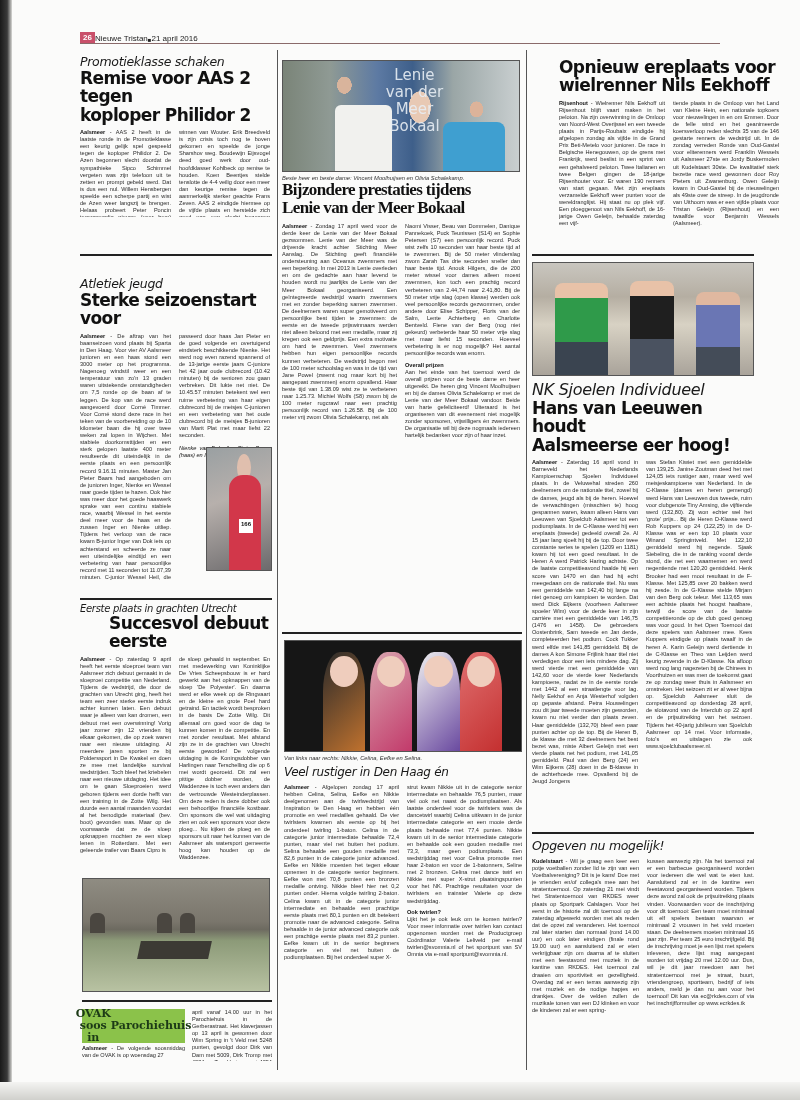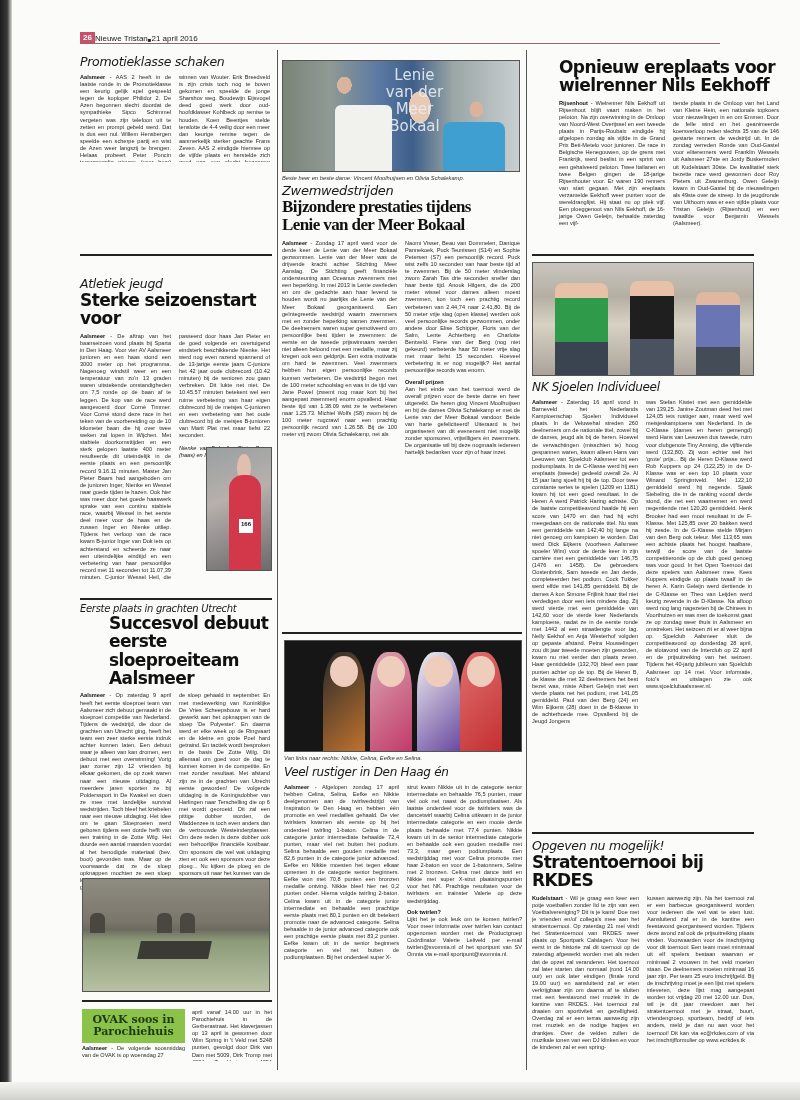--- a/index.html
+++ b/index.html
@@ -87,40 +87,44 @@
   }
   .ph-boat .boat { position:absolute; left:30%; top:55%; width:38%; height:16%; background:#3c3a34; transform: skewX(-12deg); }
   .ph-boat .arch { position:absolute; top:30%; width:8%; height:18%; background:#4a4640; border-radius:6px 6px 0 0; }
 
   .ph-twirl { background: #161616; }
   .ph-twirl .girl { position:absolute; bottom:0; width:18%; height:90%; border-radius: 40% 40% 0 0; }
   .ph-twirl .face { position:absolute; width:12%; height:28%; border-radius:50%; background:#efcdbd; top:14%; }
 
   .ovak {
     position:absolute; background:#8bc24a; color:#1c3a16; font-family:"DejaVu Serif",serif; font-weight:bold;
-    text-align:center; display:flex; align-items:center; justify-content:center; flex-direction:column;
+    text-align:center; display:flex; align-items:center; justify-content:center; flex-direction:row;
     line-height: 1.1;
   }
 </style>
 </head>
 <body>
 
 <div class="scan-edge"></div>
 
 <div class="page">
 
   <div class="runhead">
     <span class="pg-num">26</span>
     <span>Nieuwe Tristan</span>
     <span class="dot">■</span>
     <span>21 april 2016</span>
   </div>
 
   <div class="article" style="left:68px; top:54px; width:190px;">
     <div class="kicker" style="font-size:12.5px;">Promotieklasse schaken</div>
+    <div class="headline" style="font-size:17px;">
+      <div>Remise voor AAS 2 tegen</div>
+      <div>koploper Philidor 2</div>
+    </div>
     <div class="cols" style="height:88px; overflow:hidden;">
       <div class="col"><b>Aalsmeer</b><span> - AAS 2 heeft in de laatste ronde in de Promotieklasse een keurig gelijk spel gespeeld tegen de koploper Philidor 2. De Azen begonnen slecht doordat de sympathieke Sipco Schimmel vergeten was zijn telefoon uit te zetten en prompt gebeld werd. Dat is dus een nul. Willem Hensbergen speelde een scherpe partij en wist de Azen weer langszij te brengen. Helaas probeert Peter Poncin tegenwoordig nieuwe (voor hem) openingen uit in externe wedstrijden en ging hard onderuit tegen Wouter Braggaar. Olaf Cliteur bracht de Azen voor de tweede keer langszij door met zwart te</span></div>
       <div class="col"><span>winnen van Wouter. Erik Breedveld is zijn crisis toch nog te boven gekomen en speelde de jonge Sharshov weg. Boudewijn Eijsvogel deed goed werk door oud-hoofdklasser Kohlbeck op remise te houden. Koen Beentjes stelde tenslotte de 4-4 veilig door een meer dan keurige remise tegen de aanmerkelijk sterker geachte Frans Zeven. AAS 2 eindigde hiermee op de vijfde plaats en herstelde zich goed van een slecht begonnen seizoen. Volgend jaar gaat dit gezellige team weer kijken hoe ver de Azen kunnen komen in deze Promotieklasse.</span></div>
     </div>
   </div>
   <div class="rule" style="left:68px; top:254px; width:192px;"></div>
 
   <div class="article" style="left:68px; top:276px; width:190px;">
     <div class="kicker" style="font-size:12.5px;">Atletiek jeugd</div>
     <div class="headline" style="font-size:17px;">
@@ -138,21 +142,20 @@
     <div class="head"></div>
     <div class="runner"></div>
     <div class="bib">166</div>
   </div>
   <div class="rule" style="left:68px; top:598px; width:192px;"></div>
 
   <div class="article" style="left:68px; top:603px; width:190px;">
     <div class="kicker" style="font-size:10px;">Eerste plaats in grachten Utrecht</div>
     <div class="headline" style="font-size:17px;margin-left:29px;">
       <div>Succesvol debuut eerste</div>
-      <div>sloeproeiteam Aalsmeer</div>
     </div>
     <div class="cols" style="height:220px; overflow:hidden;">
       <div class="col"><b>Aalsmeer</b><span> - Op zaterdag 9 april heeft het eerste sloeprоei team van Aalsmeer zich debuut gemaakt in de sloeproei competitie van Nederland. Tijdens de wedstrijd, die door de grachten van Utrecht ging, heeft het team een zeer sterke eerste indruk achter kunnen laten. Een debuut waar je alleen van kan dromen, een debuut met een overwinning! Vorig jaar zomer zijn 12 vrienden bij elkaar gekomen, die op zoek waren naar een nieuwe uitdaging. Al meerdere jaren sporten ze bij Polderssport in De Kwakel en doen ze mee met landelijke survival wedstrijden. Toch bleef het kriebelen naar een nieuwe uitdaging. Het idee om te gaan Sloeproeien werd geboren tijdens een dorde hefft van een training in de Zotte Wilg. Het duurde een aantal maanden voordat al het benodigde materiaal (bev. boot) gevonden was. Maar op de voorwaarde dat ze de sloep opknappen mochten ze een sloep lenen in Rotterdam. Met een geleende trailer van Baars Cipro is</span></div>
       <div class="col"><span>de sloep gehaald in september. En met medewerking van Koninklijke De Vries Scheepsbouw is er hard gewerkt aan het opknappen van de sloep 'De Polyester'. En daarna werd er elke week op de Ringvaart en de kleine en grote Poel hard getraind. En tactiek wordt besproken in de basis De Zotte Wilg. Dit allemaal om goed voor de dag te kunnen komen in de competitie. En met zonder resultaat. Met afstand zijn ze in de grachten van Utrecht eerste geworden! De volgende uitdaging is de Koningsdobber van Harlingen naar Terschelling die op 6 mei wordt georoeid. Dit zal een pittige dobber worden, de Waddenzee is toch even anders dan de vertrouwde Westeinderplassen. Om deze reden is deze dobber ook een behoorlijke financiële kostbaar. Om sponsors die wel wat uitdaging zien en ook een sponsors voor deze ploeg... Nu kijken de ploeg en de sponsors uit naar het kunnen van de Aalsmeer als watersport gemeente hoog kan houden op de Waddenzee.</span></div>
     </div>
   </div>
   <div class="photo ph-boat" style="left:70px; top:878px; width:188px; height:114px;">
     <div class="arch" style="left:4%;"></div>
     <div class="arch" style="left:40%;"></div>
     <div class="arch" style="left:52%;"></div>
@@ -169,21 +172,20 @@
 
   <div class="vrule" style="left:265px; top:50px; height:1020px;"></div>
 
   <div class="photo ph-swim" style="left:270px; top:60px; width:238px; height:112px;">
     <div class="shirt1"></div>
     <div class="shirt2"></div>
     <div class="banner-text" style="width:60px;">Lenie van der Meer Bokaal</div>
   </div>
   <div class="article" style="left:270px; top:173px; width:238px;">
     <div class="caption">Beste heer en beste dame: Vincent Moolhuijsen en Olivia Schalekamp.</div>
-    <div class="kicker" style="font-size:13px; margin-top:2px;">Zwemwedstrijden</div>
     <div class="headline" style="font-size:17px;font-family:Liberation Serif, serif;">
       <div>Bijzondere prestaties tijdens</div>
       <div>Lenie van der Meer Bokaal</div>
     </div>
     <div class="cols" style="height:362px; overflow:hidden;">
       <div class="col"><b>Aalsmeer</b><span> - Zondag 17 april werd voor de derde keer de Lenie van der Meer Bokaal gezwommen. Lenie van der Meer was de drijvende kracht achter Stichting Meer Aanslag. De Stichting geeft financiële ondersteuning aan Oceanus zwemmers met een beperking. In mei 2013 is Lenie overleden en om de gedachte aan haar levend te houden wordt nu jaarlijks de Lenie van der Meer Bokaal georganiseerd. Een geïntegreerde wedstrijd waarin zwemmers met en zonder beperking samen zwemmen. De deelnemers waren super gemotiveerd om persoonlijke best tijden te zwemmen: de eerste en de tweede prijswinnaars werden niet alleen beloond met een medaille, maar zij kregen ook een geldprijs. Een extra motivatie om hard te zwemmen. Veel zwemmers hebben hun eigen persoonlijke records kunnen verbeteren. De wedstrijd begon met de 100 meter schoolslag en was in de tijd van Jane Powel (zwemt nog maar kort bij het aangepast zwemmen) enorm opvallend. Haar beste tijd van 1.38.09 wist ze te verbeteren naar 1.25.73. Michiel Wolfs (S8) zwom bij de 100 meter rugcrawl naar een prachtig persoonlijk record van 1.26.58. Bij de 100 meter vrij zwom Olivia Schalekamp, net als</span></div>
       <div class="col">
         <span>Naomi Visser, Beau van Dommelen, Danique Pannekoek, Puck Teunissen (S14) en Sophie Petersen (S7) een persoonlijk record. Puck wist zelfs 10 seconden van haar beste tijd af te zwemmen. Bij de 50 meter vlinderslag zwom Zarah Tas drie seconden sneller dan haar beste tijd. Anouk Hilgers, die de 200 meter wissel voor dames alleen moest zwemmen, kon toch een prachtig record verbeteren van 2.44,74 naar 2.41,80. Bij de 50 meter vrije slag (open klasse) werden ook veel persoonlijke records gezwommen, onder andere door Elise Schipper, Floris van der Salm, Lente Achterberg en Charlotte Bentveld. Fiene van der Berg (nog niet gekeurd) verbeterde haar 50 meter vrije slag met maar liefst 15 seconden. Hoeveel verbetering is er nog mogelijk? Het aantal persoonlijke records was enorm.</span>
         <b style="display:block; margin-top:4px;">Overall prijzen</b>
         <span>Aan het einde van het toernooi werd de overall prijzen voor de beste dame en heer uitgereikt. De heren ging Vincent Moolhuijsen en bij de dames Olivia Schalekamp er met de Lenie van der Meer Bokaal vandoor. Beide van harte gefeliciteerd! Uiteraard is het organiseren van dit evenement niet mogelijk zonder sponsoren, vrijwilligers én zwemmers. De organisatie wil bij deze nogmaals iedereen hartelijk bedanken voor zijn of haar inzet.</span>
@@ -229,31 +231,34 @@
   </div>
   <div class="rule" style="left:520px; top:254px; width:222px;"></div>
 
   <div class="photo ph-cycle" style="left:520px; top:262px; width:222px; height:114px;">
     <div class="p" style="left:10%; width:24%; height:82%; background:linear-gradient(180deg,#e8c2a8 0 16%, #2f9a4a 16% 64%, #3a4450 64%);"></div>
     <div class="p" style="left:44%; width:20%; height:84%; background:linear-gradient(180deg,#e8c2a8 0 16%, #1f1f1f 16% 62%, #4a5260 62%);"></div>
     <div class="p" style="left:74%; width:20%; height:74%; background:linear-gradient(180deg,#e0b8a0 0 16%, #6a76b4 16% 66%, #444c58 66%);"></div>
   </div>
 
   <div class="article" style="left:520px; top:380px; width:220px;">
-    <div class="kicker" style="font-size:12px;">NK Sjoelen Individueel</div>
+    <div class="kicker" style="font-size:16px;">NK Sjoelen Individueel</div>
+    <div class="headline" style="font-size:17px;">
+      <div>Hans van Leeuwen houdt</div>
+      <div>Aalsmeerse eer hoog!</div>
+    </div>
     <div class="cols" style="height:378px; overflow:hidden;">
       <div class="col"><b>Aalsmeer</b><span> - Zaterdag 16 april vond in Barneveld het Nederlands Kampioenschap Sjoelen Individueel plaats. In de Veluwehal streden 260 deelnemers om de nationale titel, zowel bij de dames, jeugd als bij de heren. Hoewel de verwachtingen (misschien te) hoog gespannen waren, kwam alleen Hans van Leeuwen van Sjoelclub Aalsmeer tot een podiumplaats. In de C-Klasse werd hij een ereplaats (tweede) gedeeld overall 2e. Al 15 jaar lang sjoelt hij bij de top. Door twee constante series te spelen (1209 en 1181) kwam hij tot een goed resultaat. In de Heren A werd Patrick Haring achtste. Op de laatste competitieavond haalde hij een score van 1470 en dan had hij echt meegedaan om de nationale titel. Nu was een gemiddelde van 142,40 bij lange na niet genoeg om kampioen te worden. Dat werd Dick Eijkens (voorheen Aalsmeer spoeler Wim) voor de derde keer in zijn carrière met een gemiddelde van 146,75 (1476 en 1458). De gebroeders Oostenbrink, Sam tweede en Jan derde, completeerden het podium. Cock Tukker werd elfde met 141,85 gemiddeld. Bij de dames A kon Simone Frijlink haar titel niet verdedigen door een iets mindere dag. Zij werd vierde met een gemiddelde van 142,60 voor de vierde keer Nederlands kampioene, nadat ze in de eerste ronde met 1442 al een straatlengte voor lag. Nelly Eekhof en Anja Westerhof volgden op gepaste afstand. Petra Houwelingen zou dit jaar tweede moeten zijn geworden, kwam nu niet verder dan plaats zeven. Haar gemiddelde (132,70) bleef een paar punten achter op de top. Bij de Heren B, de klasse die met 32 deelnemers het best bezet was, miste Albert Geleijn met een vierde plaats net het podium, met 141,05 gemiddeld. Paul van den Berg (24) en Wim Eijkens (28) doen in de B-klasse in de achterhoede mee. Opvallend bij de Jeugd Jongens</span></div>
       <div class="col"><span>was Stefan Kiwiet met een gemiddelde van 139,25. Janine Zoutman deed het met 124,05 iets rustiger aan, maar werd wel meisjeskampioene van Nederland. In de C-Klasse (dames en heren gemengd) werd Hans van Leeuwen dus tweede, ruim voor clubgenote Tiny Amsing, die vijftiende werd (132,80). Zij won echter wel het 'grote' prijs... Bij de Heren D-Klasse werd Rob Kuppers op 24 (122,25) in de D-Klasse was er een top 10 plaats voor Winand Springintveld. Met 122,10 gemiddeld werd hij negende. Sjaak Siebeling, die in de ranking vooraf derde stond, die net een waarnemen en werd negentiende met 120,20 gemiddeld. Henk Brooker had een mooi resultaat in de F-Klasse. Met 125,85 over 20 bakken werd hij zesde. In de G-Klasse stelde Mirjam van den Berg ook teleur. Met 113,65 was een achtste plaats het hoogst haalbare, terwijl de score van de laatste competitieronde op de club goed genoeg was voor goud. In het Open Toernooi dat deze spelers van Aalsmeer mee. Kees Kuppers eindigde op plaats twaalf in de heren A. Karin Geleijn werd dertiende in de C-Klasse en Theo van Leijden werd keurig zevende in de D-Klasse. Na afloop werd nog lang nagezeten bij de Chinees in Voorthuizen en was men de toekomst gaat ze op zondag weer thuis in Aalsmeer en omstreken. Het seizoen zit er al weer bijna op. Sjoelclub Aalsmeer sluit de competitieavond op donderdag 28 april, de slotavond van de Interclub op 22 april en de prijsuitreiking van het seizoen. Tijdens het 40-jarig jubileum van Sjoelclub Aalsmeer op 14 mei. Voor informatie, foto's en uitslagen zie ook www.sjoelclubaalsmeer.nl.</span></div>
     </div>
   </div>
   <div class="rule" style="left:520px; top:832px; width:222px;"></div>
 
   <div class="article" style="left:520px; top:838px; width:222px;">
     <div class="kicker" style="font-size:12.5px;">Opgeven nu mogelijk!</div>
-    <div class="headline" style="font-size:17px;">Stratentoernooi bij RKDES</div>
     <div class="cols" style="height:170px; overflow:hidden;">
       <div class="col"><b>Kudelstaart</b><span> - Wil je graag een keer een potje voetballen zonder lid te zijn van een Voetbalvereniging? Dit is je kans! Doe met je vrienden en/of collega's mee aan het stratentoernooi. Op zaterdag 21 mei vindt het Stratentoernooi van RKDES weer plaats op Sportpark Calslagen. Voor het eerst in de historie zal dit toernooi op de zaterdag afgewerkt worden met als reden dat de opzet zal veranderen. Het toernooi zal later starten dan normaal (rond 14.00 uur) en ook later eindigen (finale rond 19.00 uur) en aansluitend zal er eten verkrijgbaar zijn om daarna af te sluiten met een feestavond met muziek in de kantine van RKDES. Het toernooi zal draaien om sportiviteit en gezelligheid. Overdag zal er een terras aanwezig zijn met muziek en de nodige hapjes en drankjes. Over de velden zullen de muzikale tonen van een DJ klinken en voor de kinderen zal er een spring-</span></div>
       <div class="col"><span>kussen aanwezig zijn. Na het toernooi zal er een barbecue georganiseerd worden voor iedereen die wel wat te eten lust. Aansluitend zal er in de kantine een feestavond georganiseerd worden. Tijdens deze avond zal ook de prijsuitreiking plaats vinden. Voorwaarden voor de inschrijving voor dit toernooi: Een team moet minimaal uit elf spelers bestaan waarvan er minimaal 2 vrouwen in het veld moeten staan. De deelnemers moeten minimaal 16 jaar zijn. Per team 25 euro inschrijfgeld. Bij de inschrijving moet je een lijst met spelers inleveren, deze lijst mag aangepast worden tot vrijdag 20 mei 12.00 uur. Dus, wil je dit jaar meedoen aan het stratentoernooi met je straat, buurt, vriendengroep, sportteam, bedrijf of iets anders, meld je dan nu aan voor het toernooi! Dit kan via ec@rkdes.com of via het inschrijfformulier op www.ecrkdes.tk</span></div>
     </div>
   </div>
 </div>
 
 <div class="scan-bottom"></div>
 
 </body></html>

